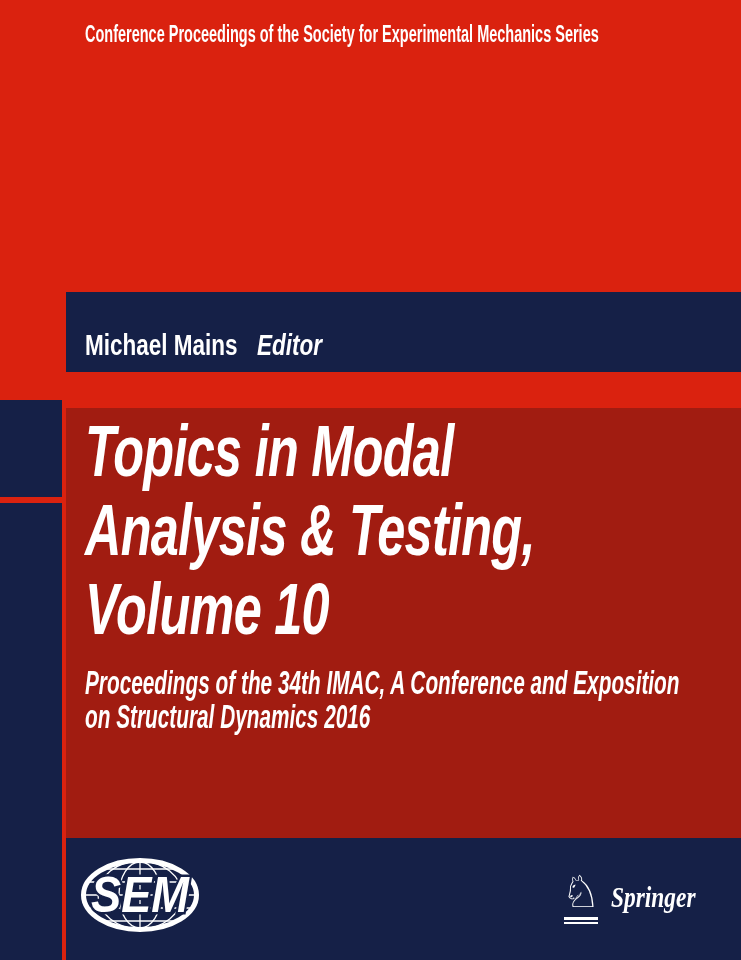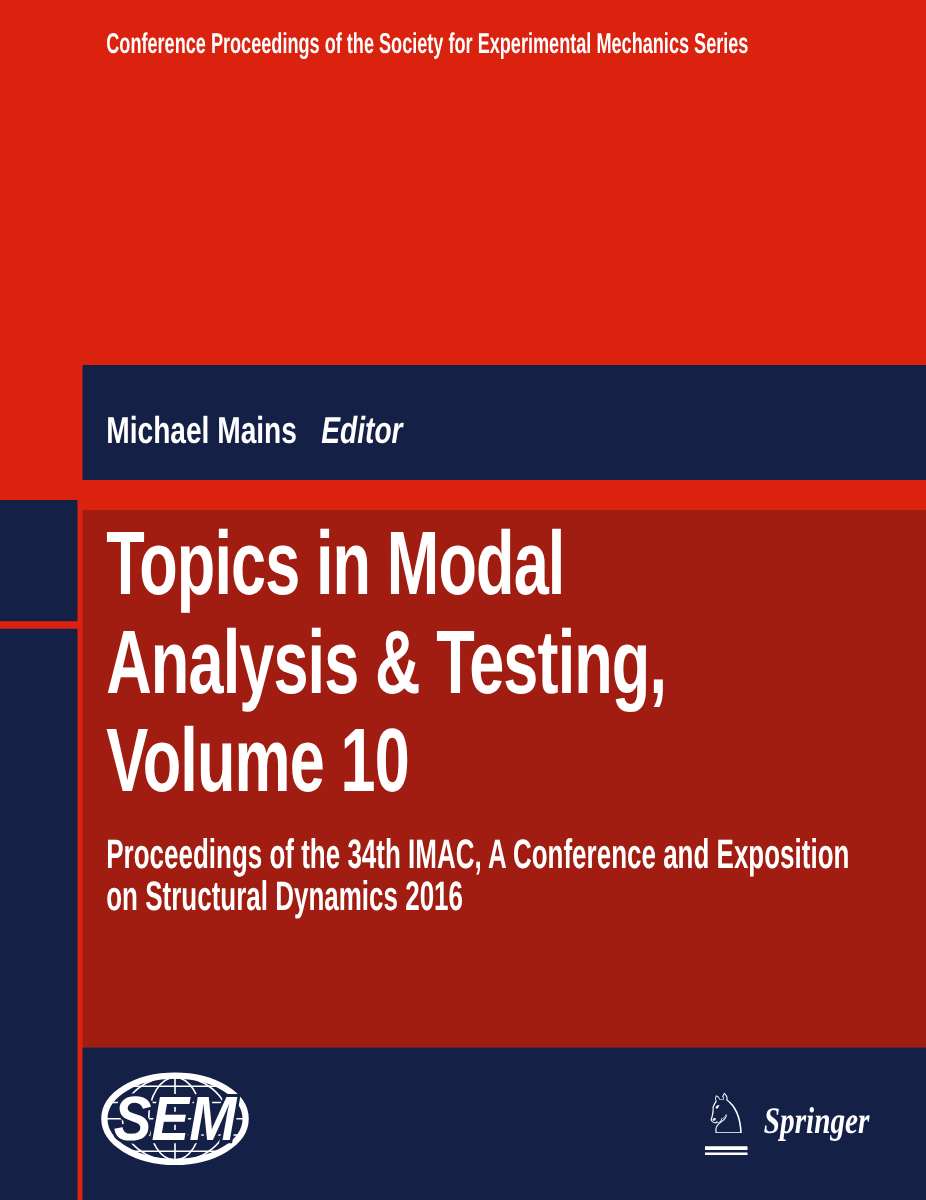--- a/index.html
+++ b/index.html
@@ -25,21 +25,21 @@
     transform: scaleX(0.63);
     font-size: 23px;
     font-weight: bold;
     color: var(--text-white, #ffffff);
   }
 
   
   .author-band {
     position: absolute;
     left: 66px; right: 0;
-    top: 292px; height: 92px;
+    top: 292px; height: 80px;
     background: var(--navy, #152047);
   }
   .author-line {
     position: absolute;
     left: 19px; top: 36px;
     font-size: 30px;
     font-weight: bold;
     color: var(--text-white, #ffffff);
     transform: scaleX(0.75);
     transform-origin: left top;
@@ -55,20 +55,21 @@
   }
   .left-stripe.upper { top: 400px; height: 97px; }
   .left-stripe.lower { top: 503px; bottom: 0; }
 
   
   .title-block {
     position: absolute;
     left: 66px; right: 0;
     top: 408px; height: 430px;
     background: var(--dark-red, #a11c11);
+    font-style: italic;
   }
   .book-title {
     position: absolute;
     left: 19px; top: 4px;
     font-size: 72px;
     line-height: 79px;
     font-weight: bold;
     letter-spacing: -1px;
     color: var(--text-white, #ffffff);
     transform: scaleX(0.70);

